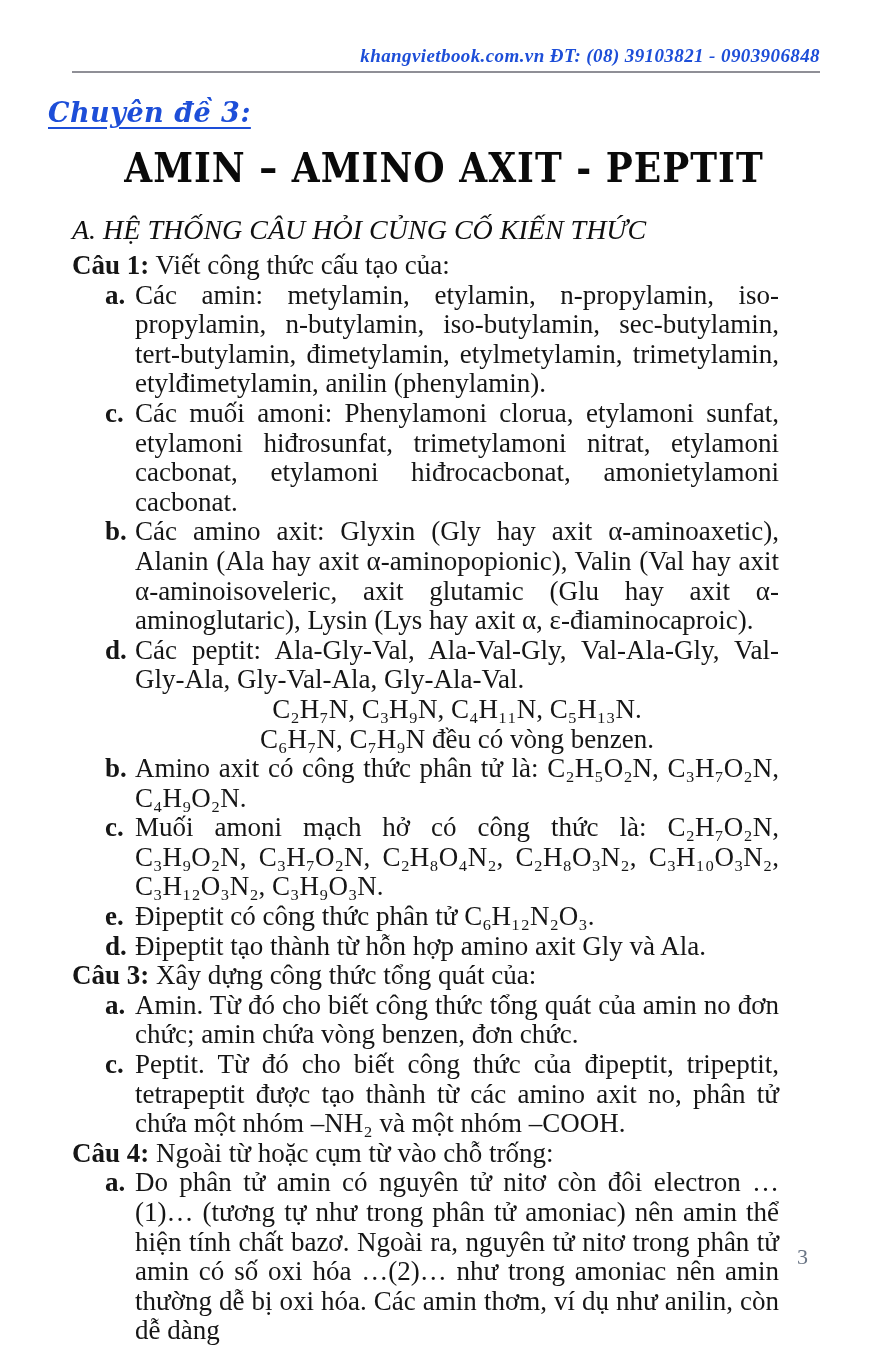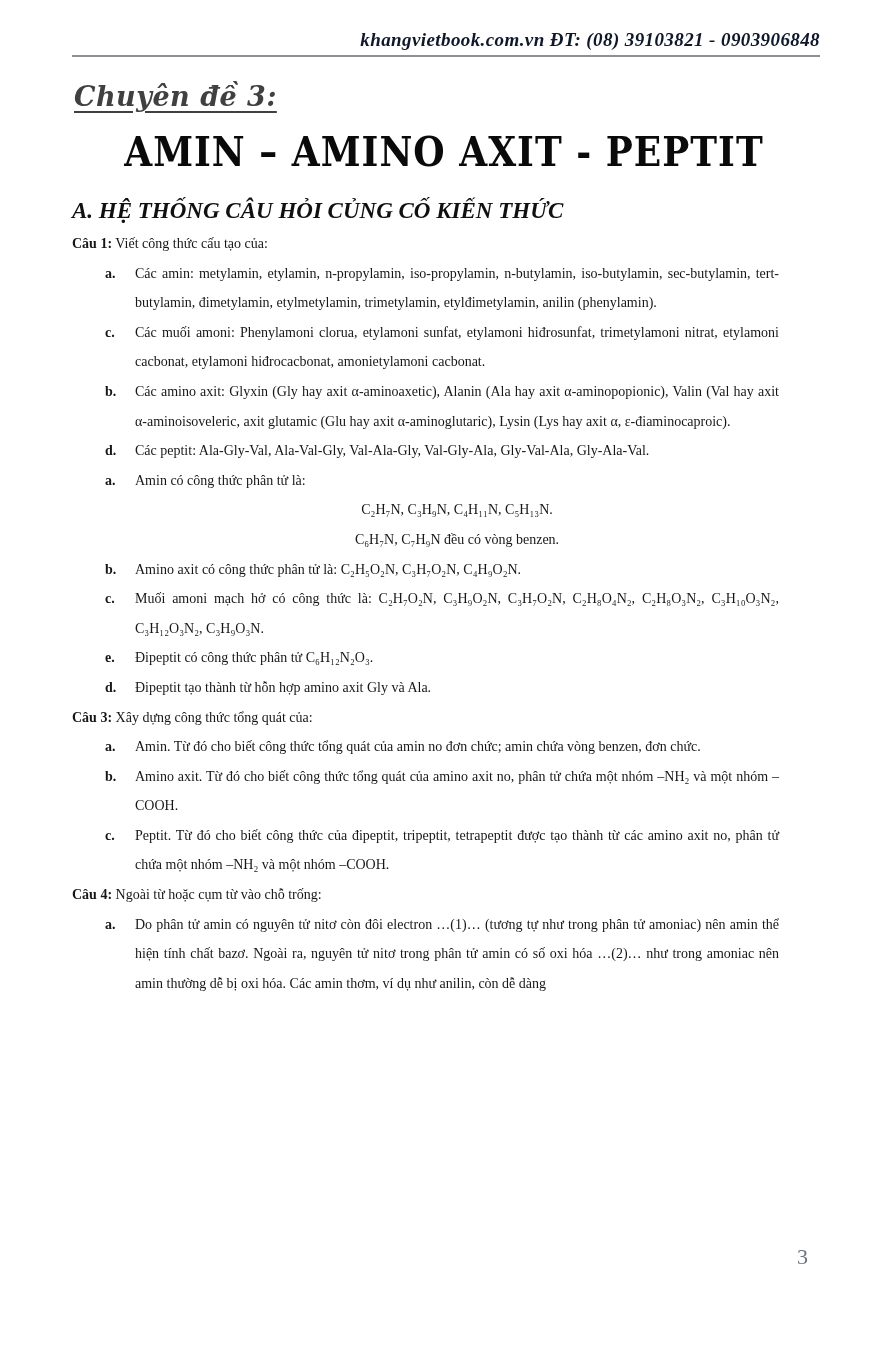--- a/index.html
+++ b/index.html
@@ -8,62 +8,62 @@
     width: 888px;
     height: 1345px;
     background: #ffffff;
     font-family: "Liberation Serif", serif;
     color: #161616;
     overflow: hidden;
   }
   .header {
     margin-left: 72px;
     width: 748px;
-    padding-top: 29px;
+    padding-top: 45px;
     padding-bottom: 4px;
     border-bottom: 2px solid #8f8f96;
     text-align: right;
     font-style: italic;
     font-weight: bold;
     font-size: 19px;
-    color: #0f172a;
+    color: #1d4ed8;
     letter-spacing: 0.4px;
   }
   .chapter {
-    margin: 24px 0 0 74px;
+    margin: 24px 0 0 48px;
     font-family: "DejaVu Serif", serif;
     font-style: italic;
     font-weight: bold;
     font-size: 27px;
     text-decoration: underline;
     text-underline-offset: 5px;
     letter-spacing: 0.5px;
-    color: #404040;
+    color: #1d4ed8;
   }
   .title {
     margin: 16px 0 0 0;
     text-align: center;
     font-family: "DejaVu Serif", serif;
     font-weight: bold;
     font-size: 36px;
     letter-spacing: 1px;
     transform: scaleY(1.12);
     transform-origin: center top;
     color: #0a0a0a;
   }
   .section-heading {
     margin: 28px 68px 5px 72px;
-    font-weight: bold;
+    font-weight: normal;
     font-style: italic;
-    font-size: 23px;
+    font-size: 28px;
     color: #101010;
   }
   .content {
     margin: 0 109px 0 72px;
-    font-size: 14px;
+    font-size: 27px;
     line-height: 29.6px;
     text-align: justify;
   }
   .q { margin: 0; }
   .q-label { font-weight: bold; }
   .item { margin: 0; padding-left: 63px; }
   .marker {
     display: inline-block;
     width: 30px;
     margin-left: -30px;
@@ -94,31 +94,29 @@
   <div class="section-heading">A. HỆ THỐNG CÂU HỎI CỦNG CỐ KIẾN THỨC</div>
 
   <div class="content">
 
     <p class="q"><span class="q-label">Câu 1:</span> <span>Viết công thức cấu tạo của:</span></p>
     <p class="item"><span class="marker">a.</span><span>Các amin: metylamin, etylamin, n-propylamin, iso-propylamin, n-butylamin, iso-butylamin, sec-butylamin, tert-butylamin, đimetylamin, etylmetylamin, trimetylamin, etylđimetylamin, anilin (phenylamin).</span></p>
     <p class="item"><span class="marker">c.</span><span>Các muối amoni: Phenylamoni clorua, etylamoni sunfat, etylamoni hiđrosunfat, trimetylamoni nitrat, etylamoni cacbonat, etylamoni hiđrocacbonat, amonietylamoni cacbonat.</span></p>
     <p class="item"><span class="marker">b.</span><span>Các amino axit: Glyxin (Gly hay axit α-aminoaxetic), Alanin (Ala hay axit α-aminopopionic), Valin (Val hay axit α-aminoisoveleric, axit glutamic (Glu hay axit α-aminoglutaric), Lysin (Lys hay axit α, ε-điaminocaproic).</span></p>
     <p class="item"><span class="marker">d.</span><span>Các peptit: Ala-Gly-Val, Ala-Val-Gly, Val-Ala-Gly, Val-Gly-Ala, Gly-Val-Ala, Gly-Ala-Val.</span></p>
 
-    <p class="item"><span class="marker">a.</span><span>Amin có công thức phân tử là:</span></p>
     <p class="fline">C₂H₇N, C₃H₉N, C₄H₁₁N, C₅H₁₃N.</p>
     <p class="fline">C₆H₇N, C₇H₉N đều có vòng benzen.</p>
     <p class="item"><span class="marker">b.</span><span>Amino axit có công thức phân tử là: C₂H₅O₂N, C₃H₇O₂N, C₄H₉O₂N.</span></p>
     <p class="item"><span class="marker">c.</span><span>Muối amoni mạch hở có công thức là: C₂H₇O₂N, C₃H₉O₂N, C₃H₇O₂N, C₂H₈O₄N₂, C₂H₈O₃N₂, C₃H₁₀O₃N₂, C₃H₁₂O₃N₂, C₃H₉O₃N.</span></p>
     <p class="item"><span class="marker">e.</span><span>Đipeptit có công thức phân tử C₆H₁₂N₂O₃.</span></p>
     <p class="item"><span class="marker">d.</span><span>Đipeptit tạo thành từ hỗn hợp amino axit Gly và Ala.</span></p>
 
     <p class="q"><span class="q-label">Câu 3:</span> <span>Xây dựng công thức tổng quát của:</span></p>
     <p class="item"><span class="marker">a.</span><span>Amin. Từ đó cho biết công thức tổng quát của amin no đơn chức; amin chứa vòng benzen, đơn chức.</span></p>
-    <p class="item"><span class="marker">b.</span><span>Amino axit. Từ đó cho biết công thức tổng quát của amino axit no, phân tử chứa một nhóm –NH₂ và một nhóm –COOH.</span></p>
     <p class="item"><span class="marker">c.</span><span>Peptit. Từ đó cho biết công thức của đipeptit, tripeptit, tetrapeptit được tạo thành từ các amino axit no, phân tử chứa một nhóm –NH₂ và một nhóm –COOH.</span></p>
 
     <p class="q"><span class="q-label">Câu 4:</span> <span>Ngoài từ hoặc cụm từ vào chỗ trống:</span></p>
     <p class="item"><span class="marker">a.</span><span>Do phân tử amin có nguyên tử nitơ còn đôi electron …(1)… (tương tự như trong phân tử amoniac) nên amin thể hiện tính chất bazơ. Ngoài ra, nguyên tử nitơ trong phân tử amin có số oxi hóa …(2)… như trong amoniac nên amin thường dễ bị oxi hóa. Các amin thơm, ví dụ như anilin, còn dễ dàng</span></p>
 
   </div>
 
   <div class="page-number">3</div>
 
 </div>

